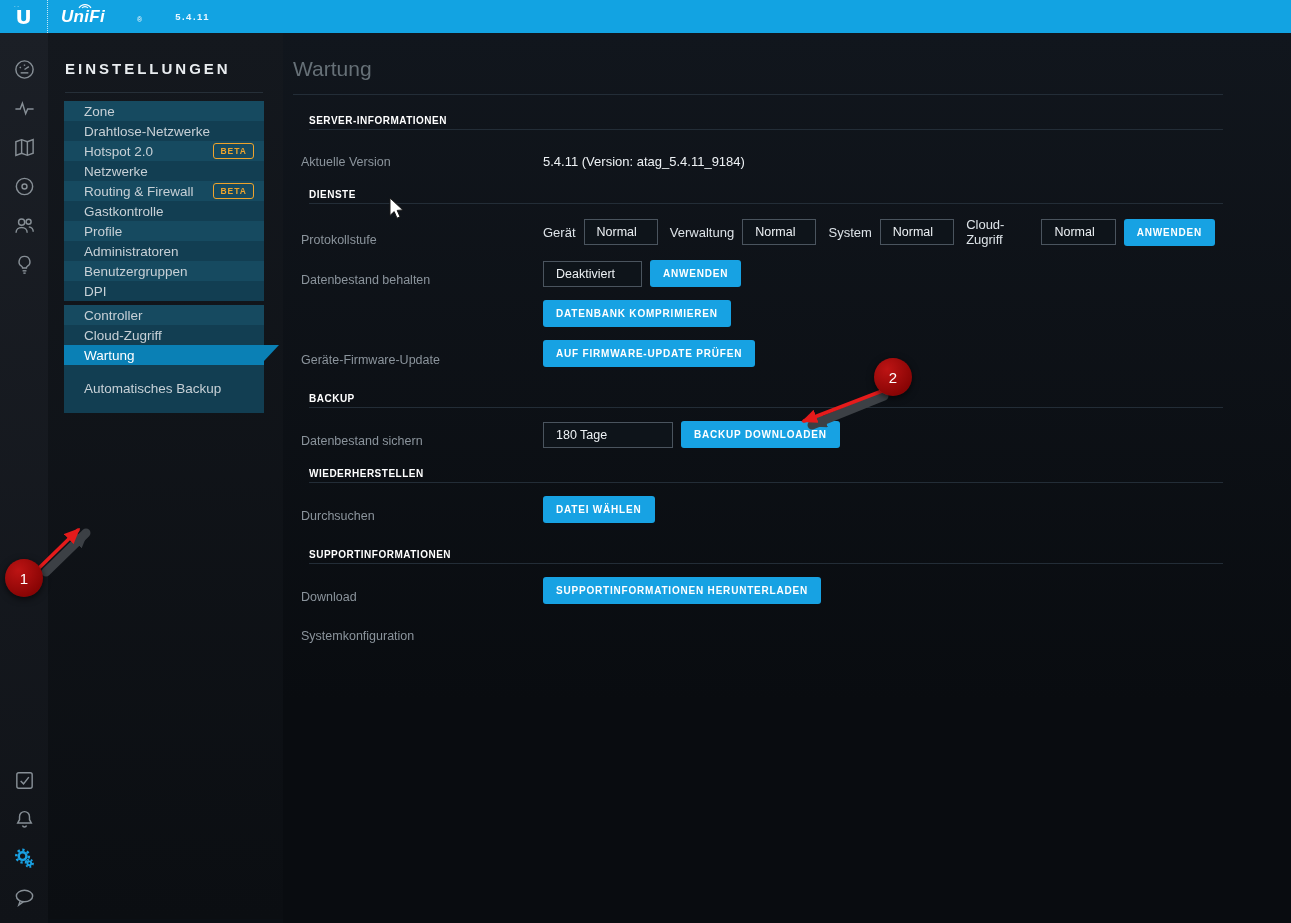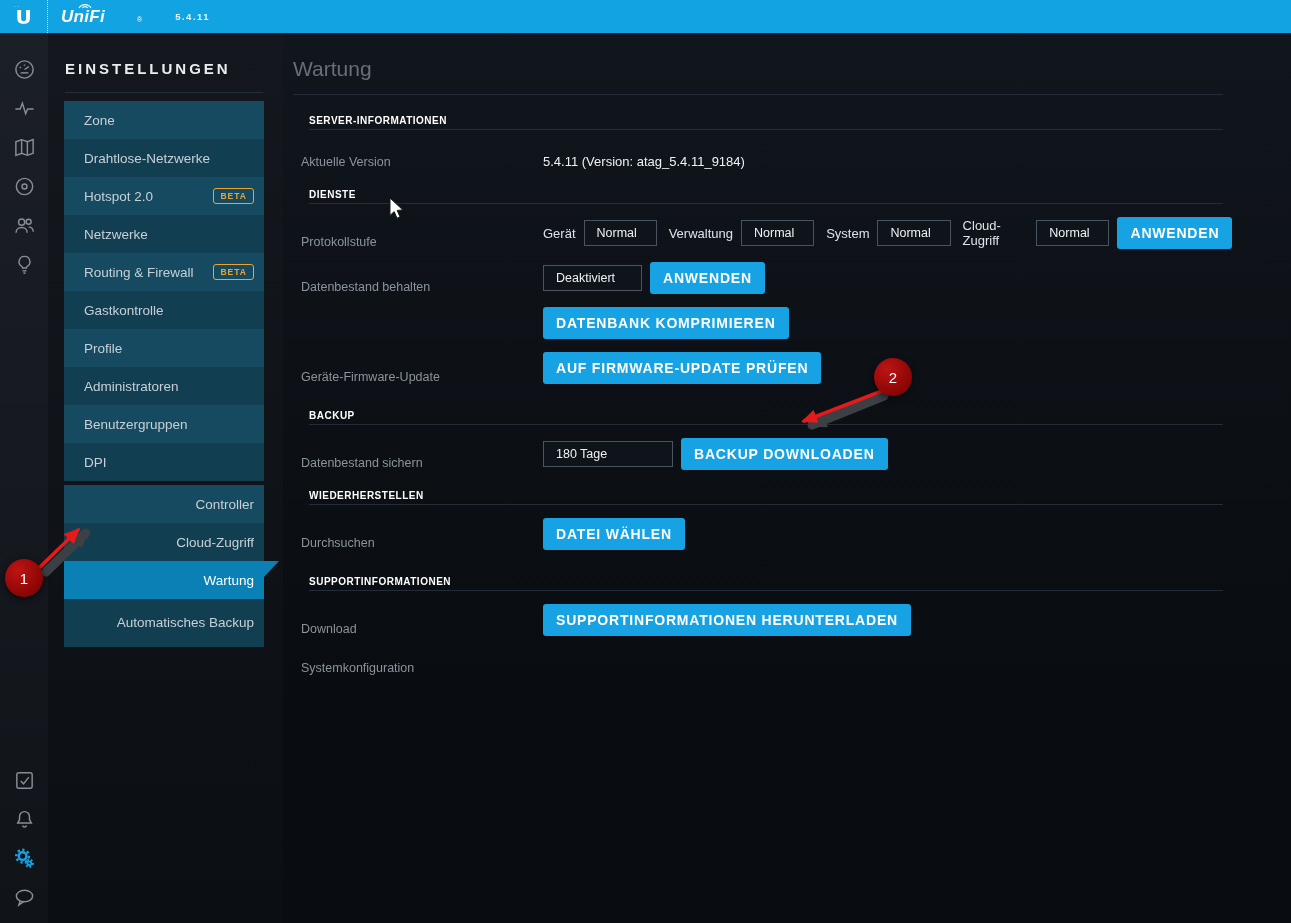--- a/index.html
+++ b/index.html
@@ -29,22 +29,22 @@
   .rail-icon { width:24px; height:24px; color:#878f96; display:flex; align-items:center; justify-content:center; cursor:pointer; }
   .rail-icon.active { color:#19a0e1; }
   .rail-icon svg { display:block; }
 
   
   .settings-panel { position:absolute; left:48px; top:33px; bottom:4px; width:235px;
     background:linear-gradient(#14181e, #0b0e12); z-index:3; }
   .panel-title { margin:27px 20px 0 17px; color:#e9edf0; font-size:15px; font-weight:600;
     letter-spacing:3px; padding-bottom:15px; border-bottom:1px solid #262f38; }
   .menu { margin-left:16px; width:200px; margin-top:8px; }
-  .menu-group2 { margin-top:4px;text-align:right; }
-  .menu-item { position:relative; height:38px; display:flex; align-items:center;
+  .menu-group2 { margin-top:4px; }
+  .menu-item { position:relative; height:20px; display:flex; align-items:center;
     padding:0 10px 0 20px; color:#c7d0d6; font-size:13.5px; cursor:pointer; }
   .menu-item.alt-a { background:#164a60; }
   .menu-item.alt-b { background:#123e52; }
   .menu-item.selected { background:#0a80b5; color:#fff; }
   .menu-item.selected::after { content:""; position:absolute; right:-15px; top:0;
     width:0; height:0; border-top:16px solid #0a80b5; border-right:15px solid transparent; }
   .menu-item.two-line { height:48px; line-height:1.3; align-items:center; }
   .menu-item .item-label { flex:1 1 auto; }
   .menu-item.two-line .item-label { white-space:normal; width:120px; }
   .badge { border:1px solid #eea42c; color:#eea42c; font-size:8.5px; font-weight:bold;
@@ -63,21 +63,21 @@
   .row-controls { display:flex; align-items:center; gap:8px; }
   .row-value { color:#eef2f5; font-size:13px; }
   .inline-label { color:#dde3e8; font-size:13px; margin-left:4px; }
   .inline-label.first { margin-left:0; }
   .select-box { border:1px solid #4a545e; background:#0e141a; color:#eef2f5;
     font-size:12.5px; padding:5px 10px 5px 12px; cursor:pointer; min-height:26px; }
   .sel-normal { width:80px; }
   .sel-deakt  { width:99px; }
   .sel-tage   { width:130px; }
   .btn { background:#17a2e3; border:none; border-radius:3px; color:#fff;
-    font-family:"Liberation Sans", sans-serif; font-size:14px; font-weight:bold;
+    font-family:"Liberation Sans", sans-serif; font-size:10px; font-weight:bold;
     letter-spacing:.8px; padding:8px 13px; cursor:pointer; white-space:nowrap; }
 
   
   .overlay-svg { position:absolute; left:0; top:0; width:1291px; height:923px;
     z-index:50; pointer-events:none; }
   .anno-circle { position:absolute; width:38px; height:38px; border-radius:50%;
     background:radial-gradient(circle at 35% 30%, #bd1414, #870404 75%);
     box-shadow:0 2px 7px rgba(0,0,0,.65); color:#fff; font-size:15px;
     display:flex; align-items:center; justify-content:center; z-index:51; pointer-events:none; }
   .anno-1 { left:5px; top:559px; }

